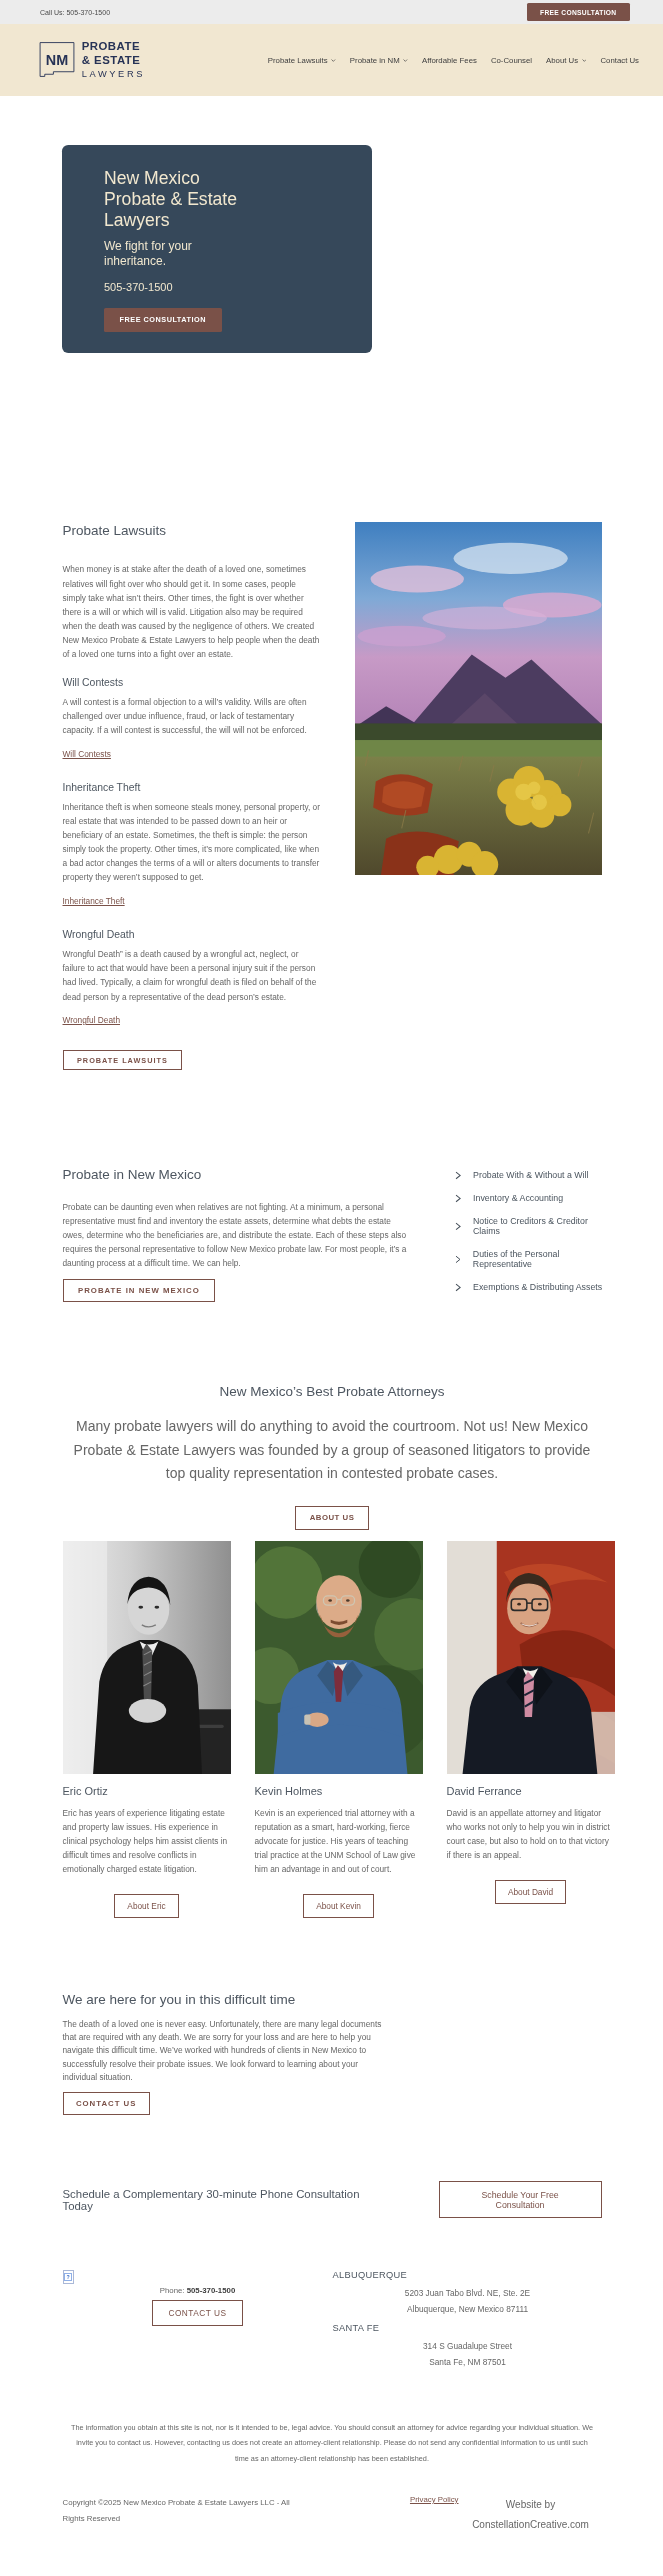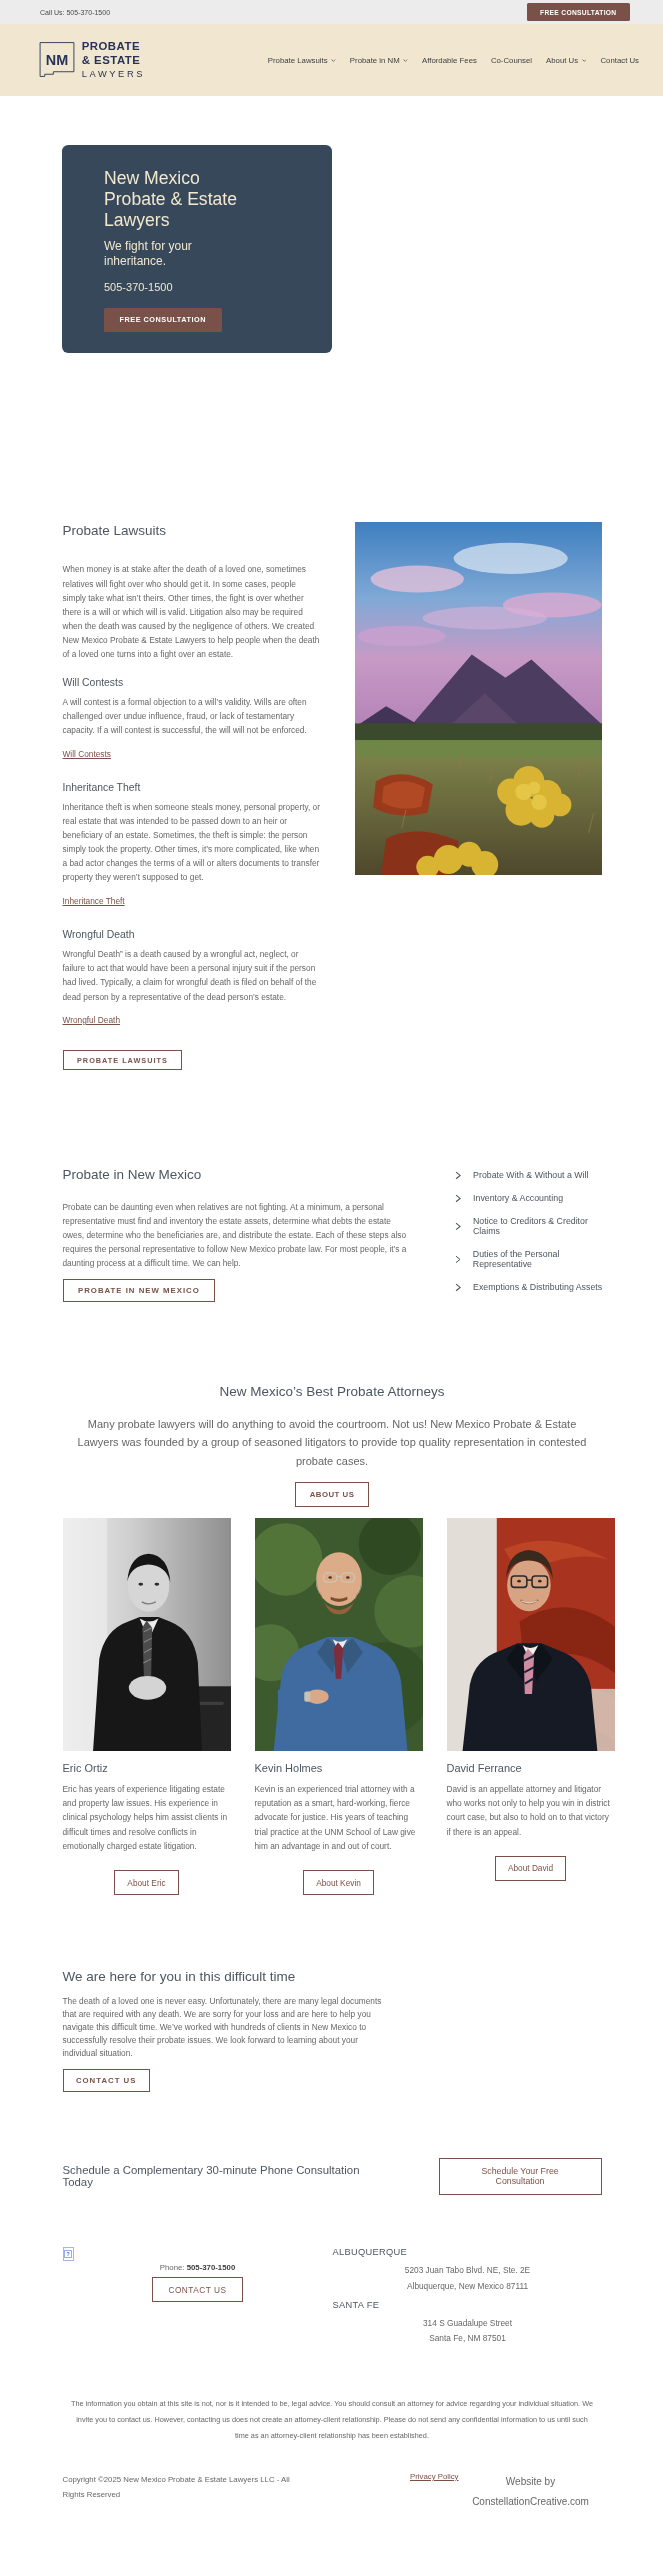--- a/index.html
+++ b/index.html
@@ -19,21 +19,21 @@
   .logo-mark { width:36px; height:37px; display:block; }
   .logo-name { color:#273356; }
   .logo-line-bold { font-size:11.4px; font-weight:bold; letter-spacing:0.5px; line-height:1.2; }
   .logo-line-light { font-size:9.3px; font-weight:normal; letter-spacing:2.6px; line-height:1.3; }
   .nav { display:flex; align-items:center; gap:14px; }
   .nav a { text-decoration:none; color:#404040; font-size:7.8px; display:flex; align-items:center; gap:3.6px; }
   .caret { display:inline-block; margin-top:1px; }
 
   
   .hero { background:#fff; padding:49px 0 108px 0; }
-  .hero-card { margin-left:62px; width:270px; min-height:203px; background:#36485a; border-radius:6.2px; padding:23px 31px 21px 42px; }
+  .hero-card { margin-left:62px; width:310px; min-height:203px; background:#36485a; border-radius:6.2px; padding:23px 31px 21px 42px; }
   .hero-card h1 { color:#f2e8cf; font-size:17.6px; line-height:1.2; font-weight:500; max-width:161px; }
   .hero-sub { color:#f2e8cf; font-size:12px; line-height:1.27; max-width:124px; margin-top:7.3px; font-weight:400; }
   .hero-phone { color:#f2e8cf; font-size:11px; margin-top:12.4px; font-weight:500; }
   .hero .btn-solid { margin-top:14.5px; font-size:7.3px; letter-spacing:0.5px; padding:7.3px 15.6px; }
 
   
   h2.sec { color:#4d5660; font-size:13.5px; font-weight:500; line-height:1.4; }
   h3.sub { color:#4d5660; font-size:10.4px; font-weight:500; }
   p.body { font-size:8.3px; line-height:1.7; color:#666; }
   a.tlink { color:#7a5148; font-size:8.3px; text-decoration:underline; }
@@ -58,21 +58,21 @@
   .nm-left { width:345px; flex:none; }
   .nm-right { width:161px; flex:none; padding-top:4.1px; }
   .sec-nm h2.sec { margin-bottom:14.5px; }
   .sec-nm .btn-outline { margin-top:8.3px; font-size:7.8px; font-weight:600; letter-spacing:1px; padding:6.2px 14.5px; }
   .nm-link-row { display:flex; align-items:center; gap:12.4px; margin-bottom:13px; cursor:pointer; }
   .nm-link-row span { font-size:8.8px; color:#4a545e; }
 
   
   .sec-attorneys { padding:0 0 73px 0; text-align:center; }
   .sec-attorneys h2.sec { margin-bottom:12.4px; }
-  .attorneys-intro { max-width:518px; margin:0 auto; font-size:11px; line-height:1.7; color:#666; }
+  .attorneys-intro { max-width:518px; margin:8px auto; font-size:14px; line-height:1.7; color:#666; }
   .sec-attorneys .btn-outline.about-us { margin-top:11.4px; font-size:7.8px; font-weight:600; letter-spacing:0.5px; padding:6.7px 13.5px; }
   .att-row { display:flex; gap:24px; margin-top:11px; text-align:left; }
   .att-col { width:168px; flex:none; display:flex; flex-direction:column; }
   .portrait { width:168px; height:233px; display:block; }
   .att-name { margin-top:11.4px; color:#4d5660; font-size:11px; font-weight:500; }
   .att-bio { margin-top:8.3px; font-size:8.3px; line-height:1.7; color:#666; }
   .att-btn-wrap { text-align:center; margin-top:17.6px; }
   .att-col .btn-outline { font-size:8.3px; padding:6.2px 12.4px; }
 
   

